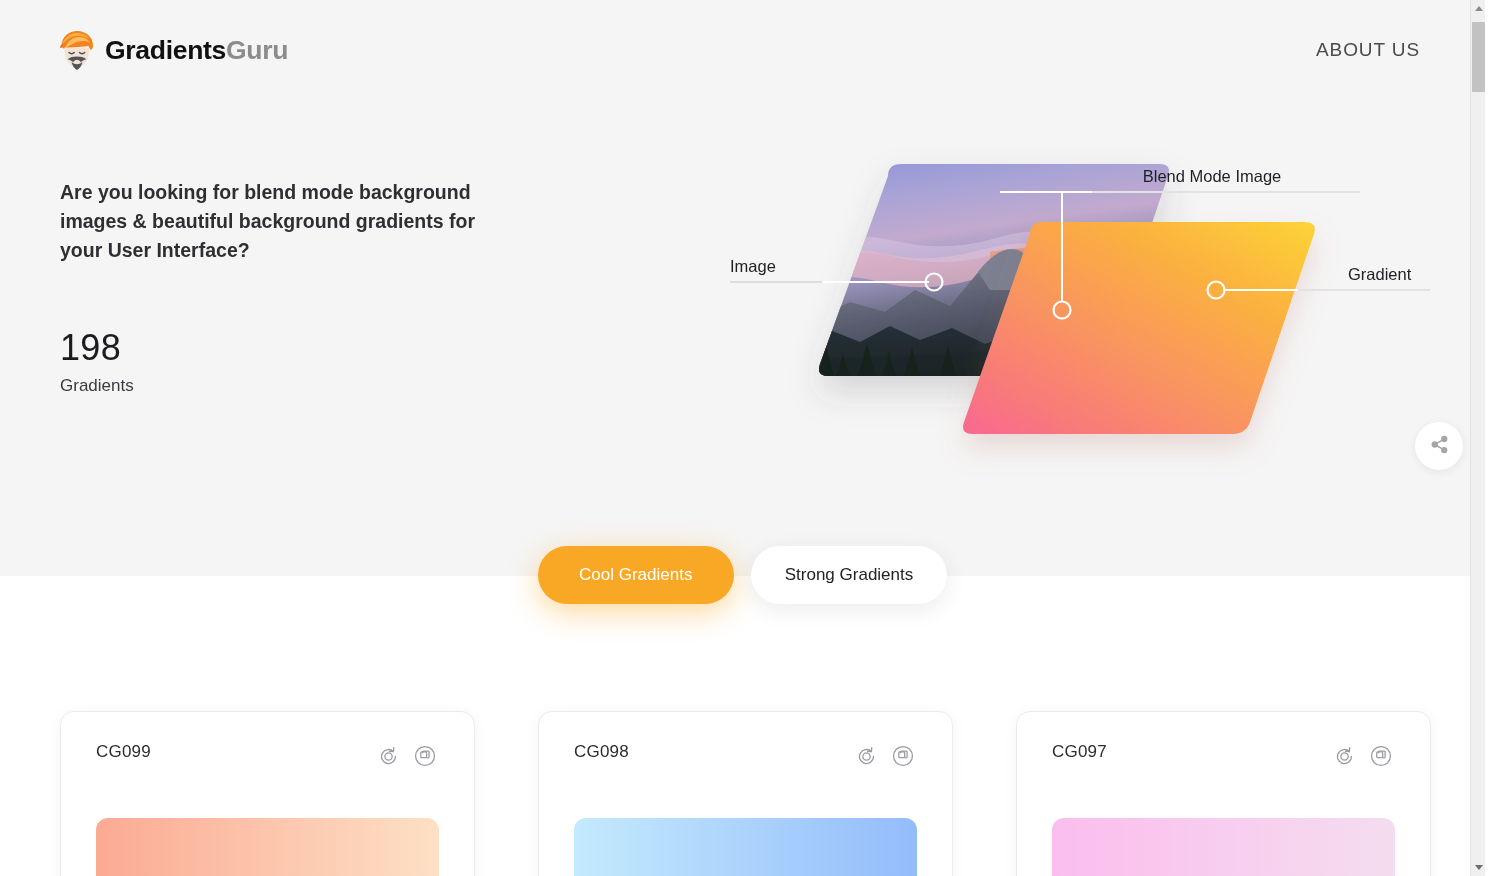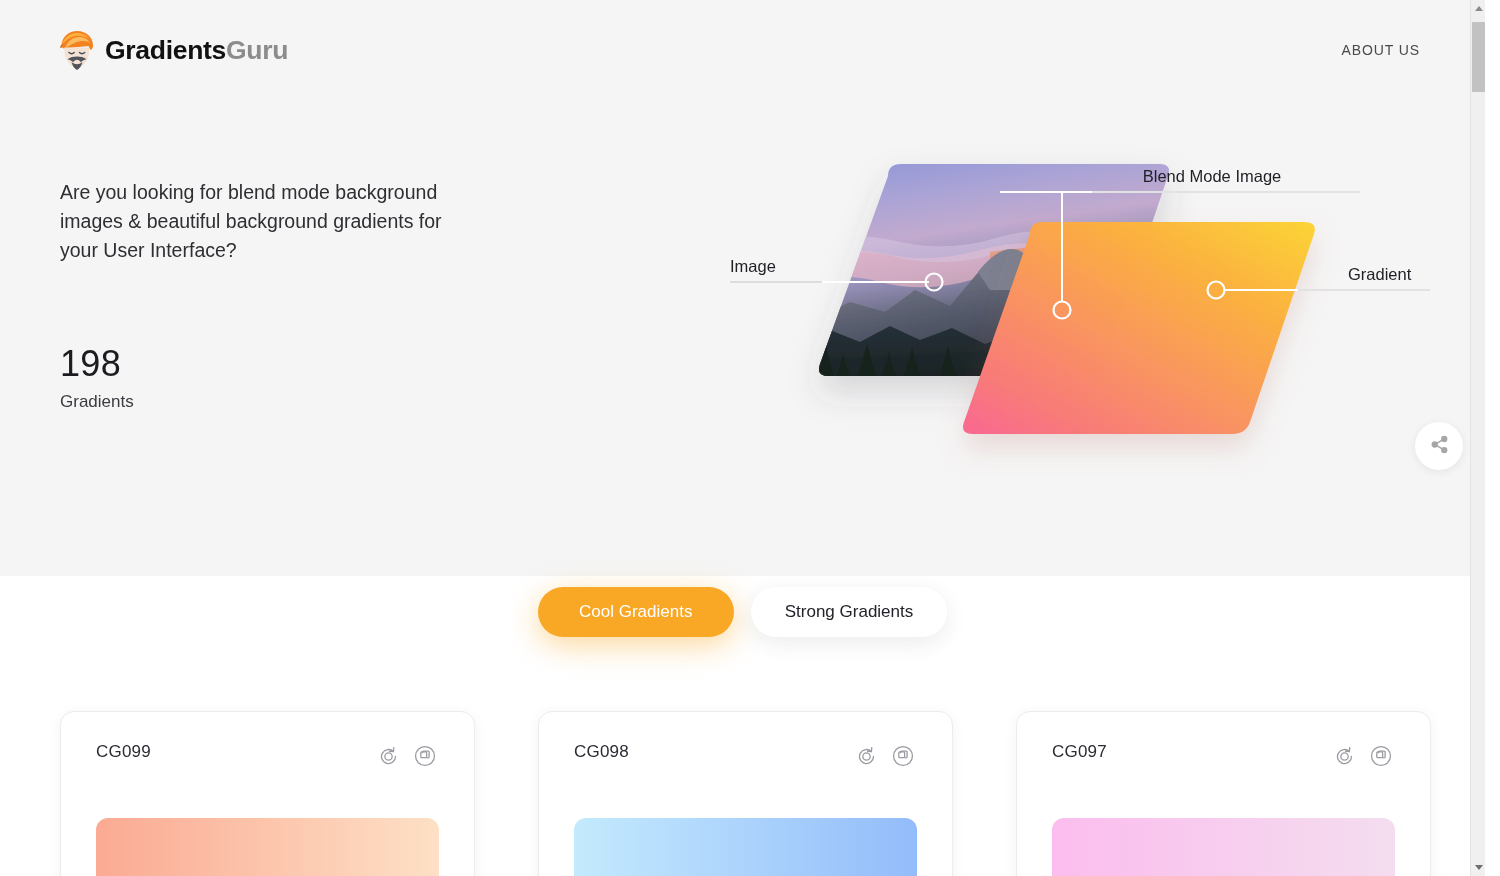--- a/index.html
+++ b/index.html
@@ -49,44 +49,44 @@
     font-size: 26.5px;
     font-weight: bold;
     letter-spacing: -0.3px;
     white-space: nowrap;
   }
   .brand-text .b1 { color: #111111; }
   .brand-text .b2 { color: #8c8c8c; }
 
   .nav-spacer { flex: 1; }
   .nav-link {
-    font-size: 14px;
+    font-size: 19px;
     letter-spacing: 0.9px;
     color: #4a4a4a;
     text-decoration: none;
     cursor: pointer;
   }
 
   
   .hero-copy {
     position: absolute;
     left: 60px;
     top: 178px;
     width: 420px;
   }
   .hero-lede {
     font-size: 19.5px;
     line-height: 29px;
     color: #2e2e33;
-    font-weight: 400;
+    font-weight: 700;
   }
   .stats {
     position: absolute;
     left: 60px;
-    top: 344px;
+    top: 328px;
     display: flex;
     gap: 81px;
   }
   .stat-num {
     font-size: 36px;
     color: #1b1b20;
     font-weight: 400;
     line-height: 40px;
     letter-spacing: 0.3px;
   }
@@ -128,32 +128,31 @@
     position: absolute;
     left: 0;
     top: 546px;
     width: 1485px;
     display: flex;
     justify-content: center;
     gap: 17px;
     z-index: 5;
   }
   .tab {
-    height: 50px;
+    height: 58px;
     min-width: 196px;
     padding: 0 34px;
     border: none;
     border-radius: 29px;
     font-size: 17px;
     font-family: "Liberation Sans", sans-serif;
     cursor: pointer;
     display: flex;
     align-items: center;
     justify-content: center;
-    margin-top: 41px;
   }
   .tab.active {
     background: #f9a826;
     color: #ffffff;
     box-shadow: 0 8px 30px rgba(249,168,38,0.45);
   }
   .tab.inactive {
     background: #ffffff;
     color: #22222a;
     box-shadow: 0 6px 22px rgba(40,40,50,0.09);

